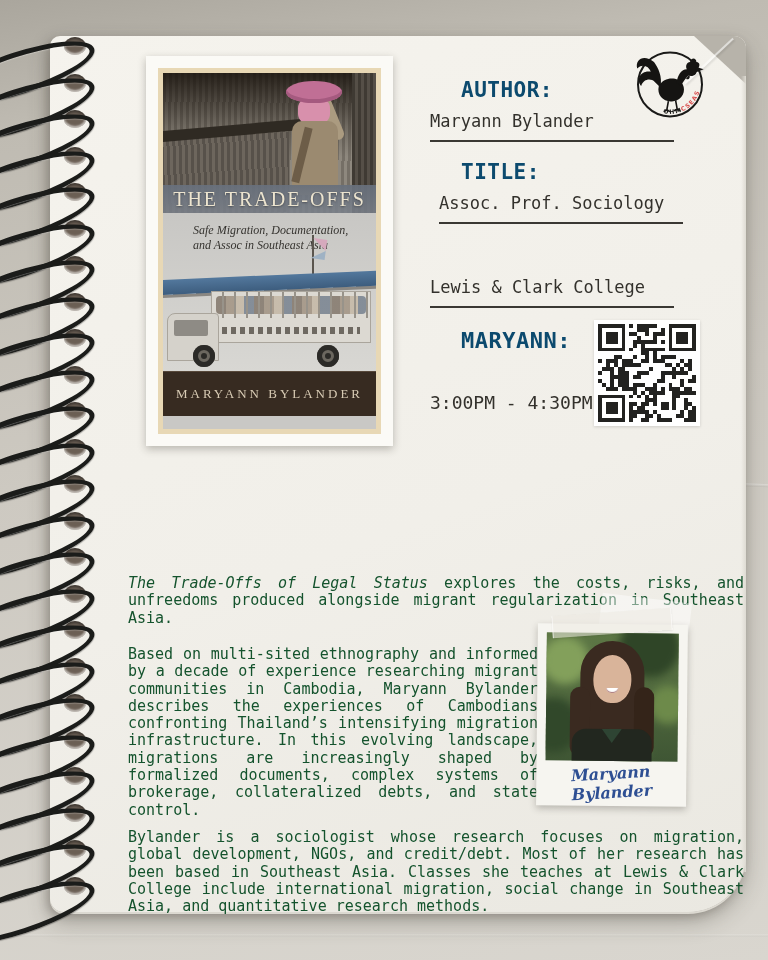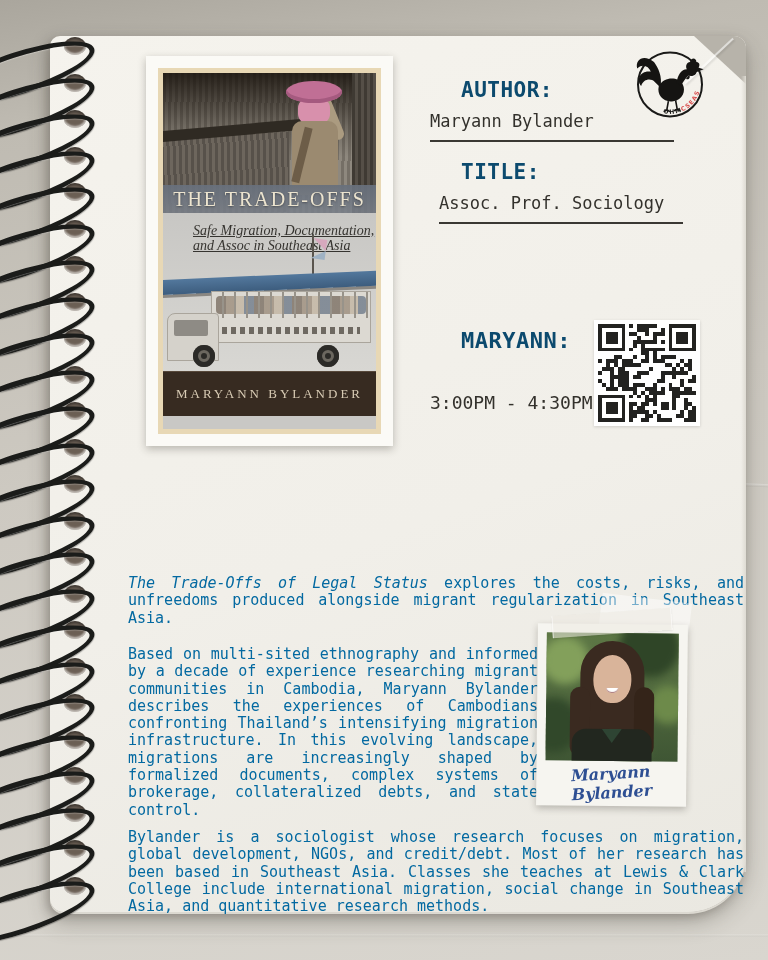--- a/index.html
+++ b/index.html
@@ -51,21 +51,21 @@
   .fig-scarf{position:absolute;left:20px;top:18px;width:32px;height:28px;border-radius:40%;background:#d890ac;}
   .fig-torso{position:absolute;left:14px;top:42px;width:46px;height:74px;border-radius:10px 10px 4px 4px;background:#9b8a70;}
   .fig-strap{position:absolute;left:20px;top:48px;width:8px;height:56px;background:#6d5d48;transform:rotate(14deg);}
   .fig-arm{position:absolute;left:48px;top:18px;width:12px;height:44px;border-radius:6px;background:#ab9b80;transform:rotate(-22deg);}
   .cov-band{position:absolute;left:0;right:0;top:112px;height:60px;text-align:center;
             background:linear-gradient(180deg,rgba(104,112,124,.93),rgba(148,152,158,.78));
             color:#ece4cf;font-family:"Liberation Serif",serif;font-size:20px;line-height:29px;
             letter-spacing:2px;text-shadow:0 1px 2px rgba(0,0,0,.35);}
   .cov-mid{position:relative;height:158px;background:linear-gradient(#c8c7c4,#d8d7d3);}
   .cov-sub{position:absolute;left:30px;top:10px;font-family:"Liberation Serif",serif;font-style:italic;
-           font-size:14px;line-height:15px;color:#35332f;text-decoration:underline;}
+           font-size:12px;line-height:15px;color:#35332f;}
   .flagpole{position:absolute;right:62px;top:22px;width:2px;height:40px;background:#5a554e;}
   .flag{position:absolute;right:50px;top:26px;width:0;height:0;border-top:11px solid #d6a9bd;
         border-bottom:9px solid #9fb2c4;border-left:14px solid transparent;transform:rotate(8deg);}
   .cov-roof{position:absolute;left:0;top:62px;width:226px;height:15px;transform:skewY(-2.5deg);
             background:linear-gradient(#53789d,#3d5d7e);box-shadow:0 3px 0 #8a8782;}
   .truck{position:absolute;left:4px;bottom:4px;width:204px;height:76px;}
   .truck-box{position:absolute;left:44px;top:0;width:158px;height:50px;background:#dcd9d2;border:1px solid #aaa59c;}
   .truck-cage{position:absolute;left:0;top:0;right:0;height:26px;
               background:repeating-linear-gradient(90deg,transparent 0 10px,#98938a 10px 12px);}
   .passengers{position:absolute;left:4px;top:4px;right:4px;height:18px;
@@ -103,21 +103,21 @@
     background:
       radial-gradient(ellipse at 20% 20%,rgba(255,235,200,.25) 0 30%,transparent 60%),
       radial-gradient(ellipse at 80% 80%,rgba(90,50,10,.28) 0 35%,transparent 70%),
       radial-gradient(ellipse at 55% 30%,rgba(120,70,20,.20) 0 25%,transparent 55%),
       linear-gradient(100deg,#a96f38 0%,#c08b52 18%,#b5824c 50%,#c08d55 78%,#9c6832 100%);
     clip-path:polygon(0% 20%,3% 8%,6% 14%,8% 3%,95% 0%,96% 12%,98% 7%,100% 24%,97% 36%,100% 50%,97% 64%,100% 78%,96% 90%,97% 100%,7% 98%,5% 86%,2% 92%,4% 70%,1% 56%,3% 40%,1% 28%);}
   .banner-text{position:absolute;left:79px;top:19px;width:430px;color:#30291f;
                font-weight:bold;font-size:19px;line-height:25px;text-align:justify;text-align-last:left;}
 
   
-  .para{position:absolute;color:#0369a1;font-size:15px;line-height:17.3px;text-align:justify;}
+  .para{position:absolute;color:#14532d;font-size:15px;line-height:17.3px;text-align:justify;}
   .p1{left:128px;top:560px;width:616px;}
   .p2{left:128px;top:631px;width:410px;}
   .p3{left:128px;top:814px;width:616px;}
   .ital{font-style:italic;}
 
   
   .scrap{position:absolute;left:600px;top:598px;width:90px;height:40px;background:rgba(255,255,255,.45);transform:rotate(7deg);}
   .photo-polaroid{position:absolute;left:537px;top:624px;width:150px;height:182px;background:#f6f5f0;
                   box-shadow:0 3px 7px rgba(50,45,38,.28);transform:rotate(.6deg);}
   .portrait{position:absolute;left:9px;top:9px;width:132px;height:128px;overflow:hidden;background:linear-gradient(#5d7745,#3f5634);}
@@ -200,20 +200,21 @@
       <div class="cov-bot">MARYANN BYLANDER</div>
     </div>
   </div>
 
   <div class="lbl" style="top:78px;">AUTHOR:</div>
   <div class="val" style="top:111px;">Maryann Bylander</div>
 
   <div class="lbl" style="top:160px;">TITLE:</div>
   <div class="val" style="top:193px;margin-left:9px;">Assoc. Prof. Sociology</div>
 
+  <div class="val" style="top:277px;">Lewis &amp; Clark College</div>
 
   <div class="lbl" style="top:328px;font-size:22px;">MARYANN:</div>
   <div class="reg" style="top:392px;">3:00PM - 4:30PM</div>
 
   <div class="logo">
     <svg viewBox="0 0 100 100">
       <circle cx="50" cy="48" r="40" fill="none" stroke="#1a1a18" stroke-width="2.5"></circle>
       <g fill="#151412">
         <path d="M30 20 C18 10 6 16 9 28 C16 22 23 25 26 32 C13 30 7 42 14 50 C17 41 26 40 31 45 L38 52 C41 38 35 27 30 20 Z"></path>
         <path d="M36 50 C33 62 43 71 54 69 C66 67 70 56 66 48 C60 38 43 38 36 50 Z"></path>

